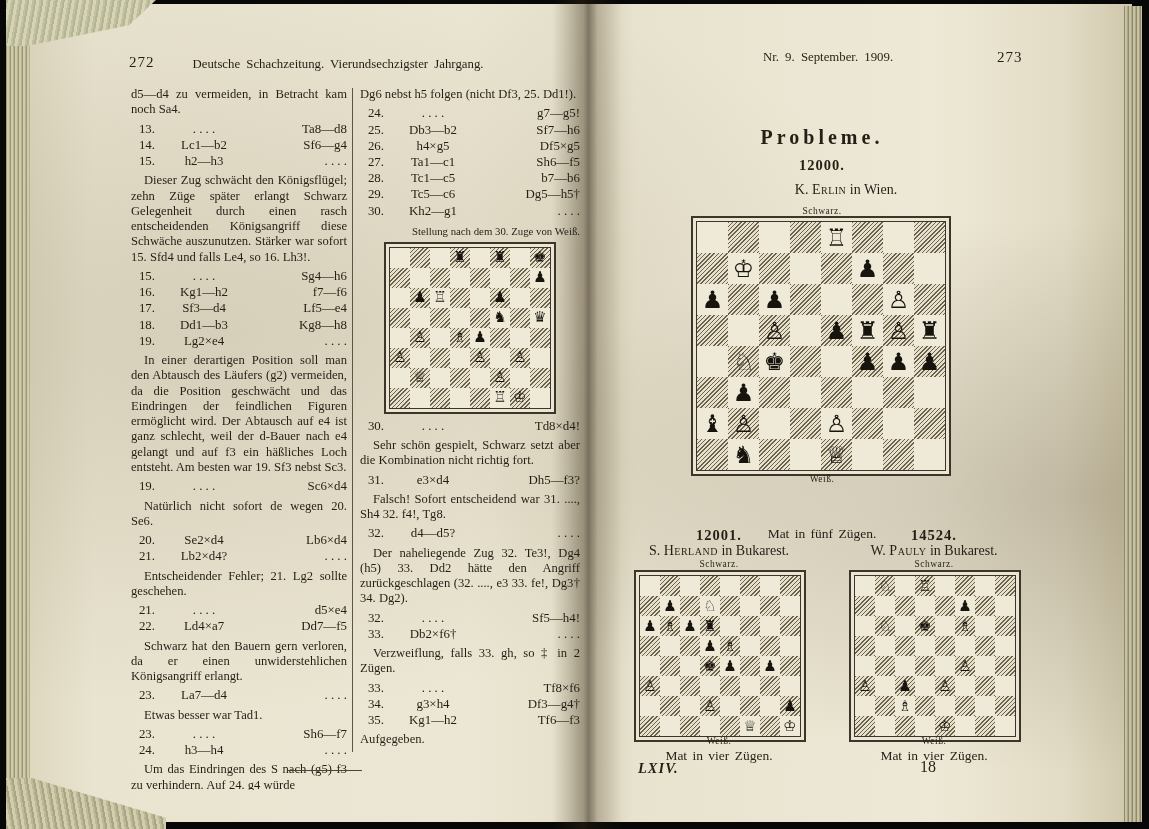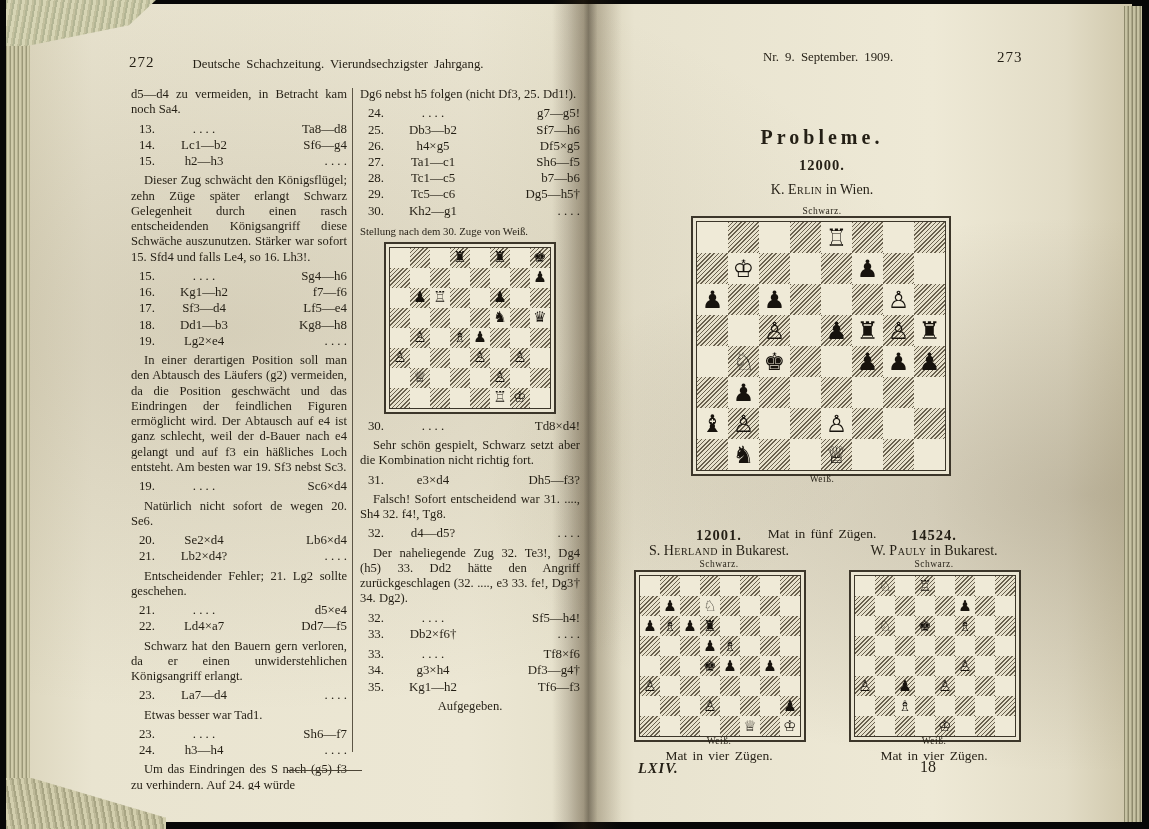--- a/index.html
+++ b/index.html
@@ -40,28 +40,28 @@
     background:repeating-linear-gradient(to right,#8e8a6c 0 1px,#c6c2a2 1px 3px,#aaa687 3px 4px);
   }
   
   .abs{position:absolute;}
   .ctr{text-align:center;}
   .pgnum{font-size:15px;letter-spacing:1px;}
   .runhead{font-size:12.8px;word-spacing:3px;}
   .col{position:absolute;top:84px;height:706px;overflow:hidden;}
   .col p{margin:3px 0;font-size:12.6px;line-height:15.3px;text-align:justify;}
   .col p.indent{text-indent:13px;}
-  .col p.center{text-align:center;text-indent:0;}
+  .col p.center{text-align:left;text-indent:0;}
   .vrule{position:absolute;width:1px;background:#5c5545;}
   .moveblock{margin:3px 0 4px 0;}
   .mrow{display:grid;grid-template-columns:30px 86px auto;font-size:12.9px;line-height:16.2px;}
   .mrow .mn{text-align:right;padding-right:6px;}
   .mrow .mw{text-align:center;}
   .mrow .mb{text-align:right;}
-  .diagcap{font-size:10.8px;text-align:left;margin:6px 0 2px 0;}
+  .diagcap{font-size:10.8px;text-align:right;margin:6px 0 2px 0;}
   
   .board-wrap{border:2px solid #3c362a;padding:3px;background:#ebe6d3;box-sizing:content-box;width:-moz-fit-content;width:fit-content;}
   .board-grid{display:grid;border:1px solid #3c362a;}
   .bw-large .board-grid{grid-template-columns:repeat(8,31px);grid-auto-rows:31px;}
   .bw-small .board-grid{grid-template-columns:repeat(8,20px);grid-auto-rows:20px;}
   .sq{position:relative;display:flex;align-items:center;justify-content:center;}
   .sq.light{background:#efead7;}
   .sq.dark{
     background-image:repeating-linear-gradient(135deg,rgba(84,75,57,.85) 0 1px,rgba(0,0,0,0) 1px 3px);
     background-color:#e7e1cc;
@@ -373,20 +373,21 @@
         <span class="mn">32.</span>
         <span class="mw">. . . .</span>
         <span class="mb">Sf5—h4!</span>
       </div>
       <div class="mrow">
         <span class="mn">33.</span>
         <span class="mw">Db2×f6†</span>
         <span class="mb">. . . .</span>
       </div>
     </div>
+    <p class="indent">Verzweiflung, falls 33. gh, so ‡ in 2 Zügen.</p>
     <div class="moveblock">
       <div class="mrow">
         <span class="mn">33.</span>
         <span class="mw">. . . .</span>
         <span class="mb">Tf8×f6</span>
       </div>
       <div class="mrow">
         <span class="mn">34.</span>
         <span class="mw">g3×h4</span>
         <span class="mb">Df3—g4†</span>
@@ -401,21 +402,21 @@
   </div>
 
 <div class="hr-short" style="left:288px;top:770px;width:74px;"></div>
 
 <div class="abs runhead ctr" style="left:678px;top:50px;width:300px;">Nr. 9. September. 1909.</div>
 <div class="abs pgnum" style="left:997px;top:49px;">273</div>
 
 <div class="abs heading-probleme ctr" style="left:672px;top:126px;width:300px;">Probleme.</div>
 
 <div class="abs prob-num ctr" style="left:672px;top:157px;width:300px;">12000.</div>
-<div class="abs author ctr" style="left:672px;top:182px;width:300px;">
+<div class="abs author ctr" style="left:696px;top:182px;width:300px;">
   <span>K.</span>
   <span class="sc">Erlin</span>
   <span>in Wien.</span>
 </div>
 <div class="abs side-label ctr" style="left:672px;top:206px;width:300px;">Schwarz.</div>
 <div class="abs board-wrap bw-large" style="left:691px;top:216px;">
     <div class="board-grid">
       <div class="sq light"></div>
       <div class="sq dark"></div>
       <div class="sq light"></div>

